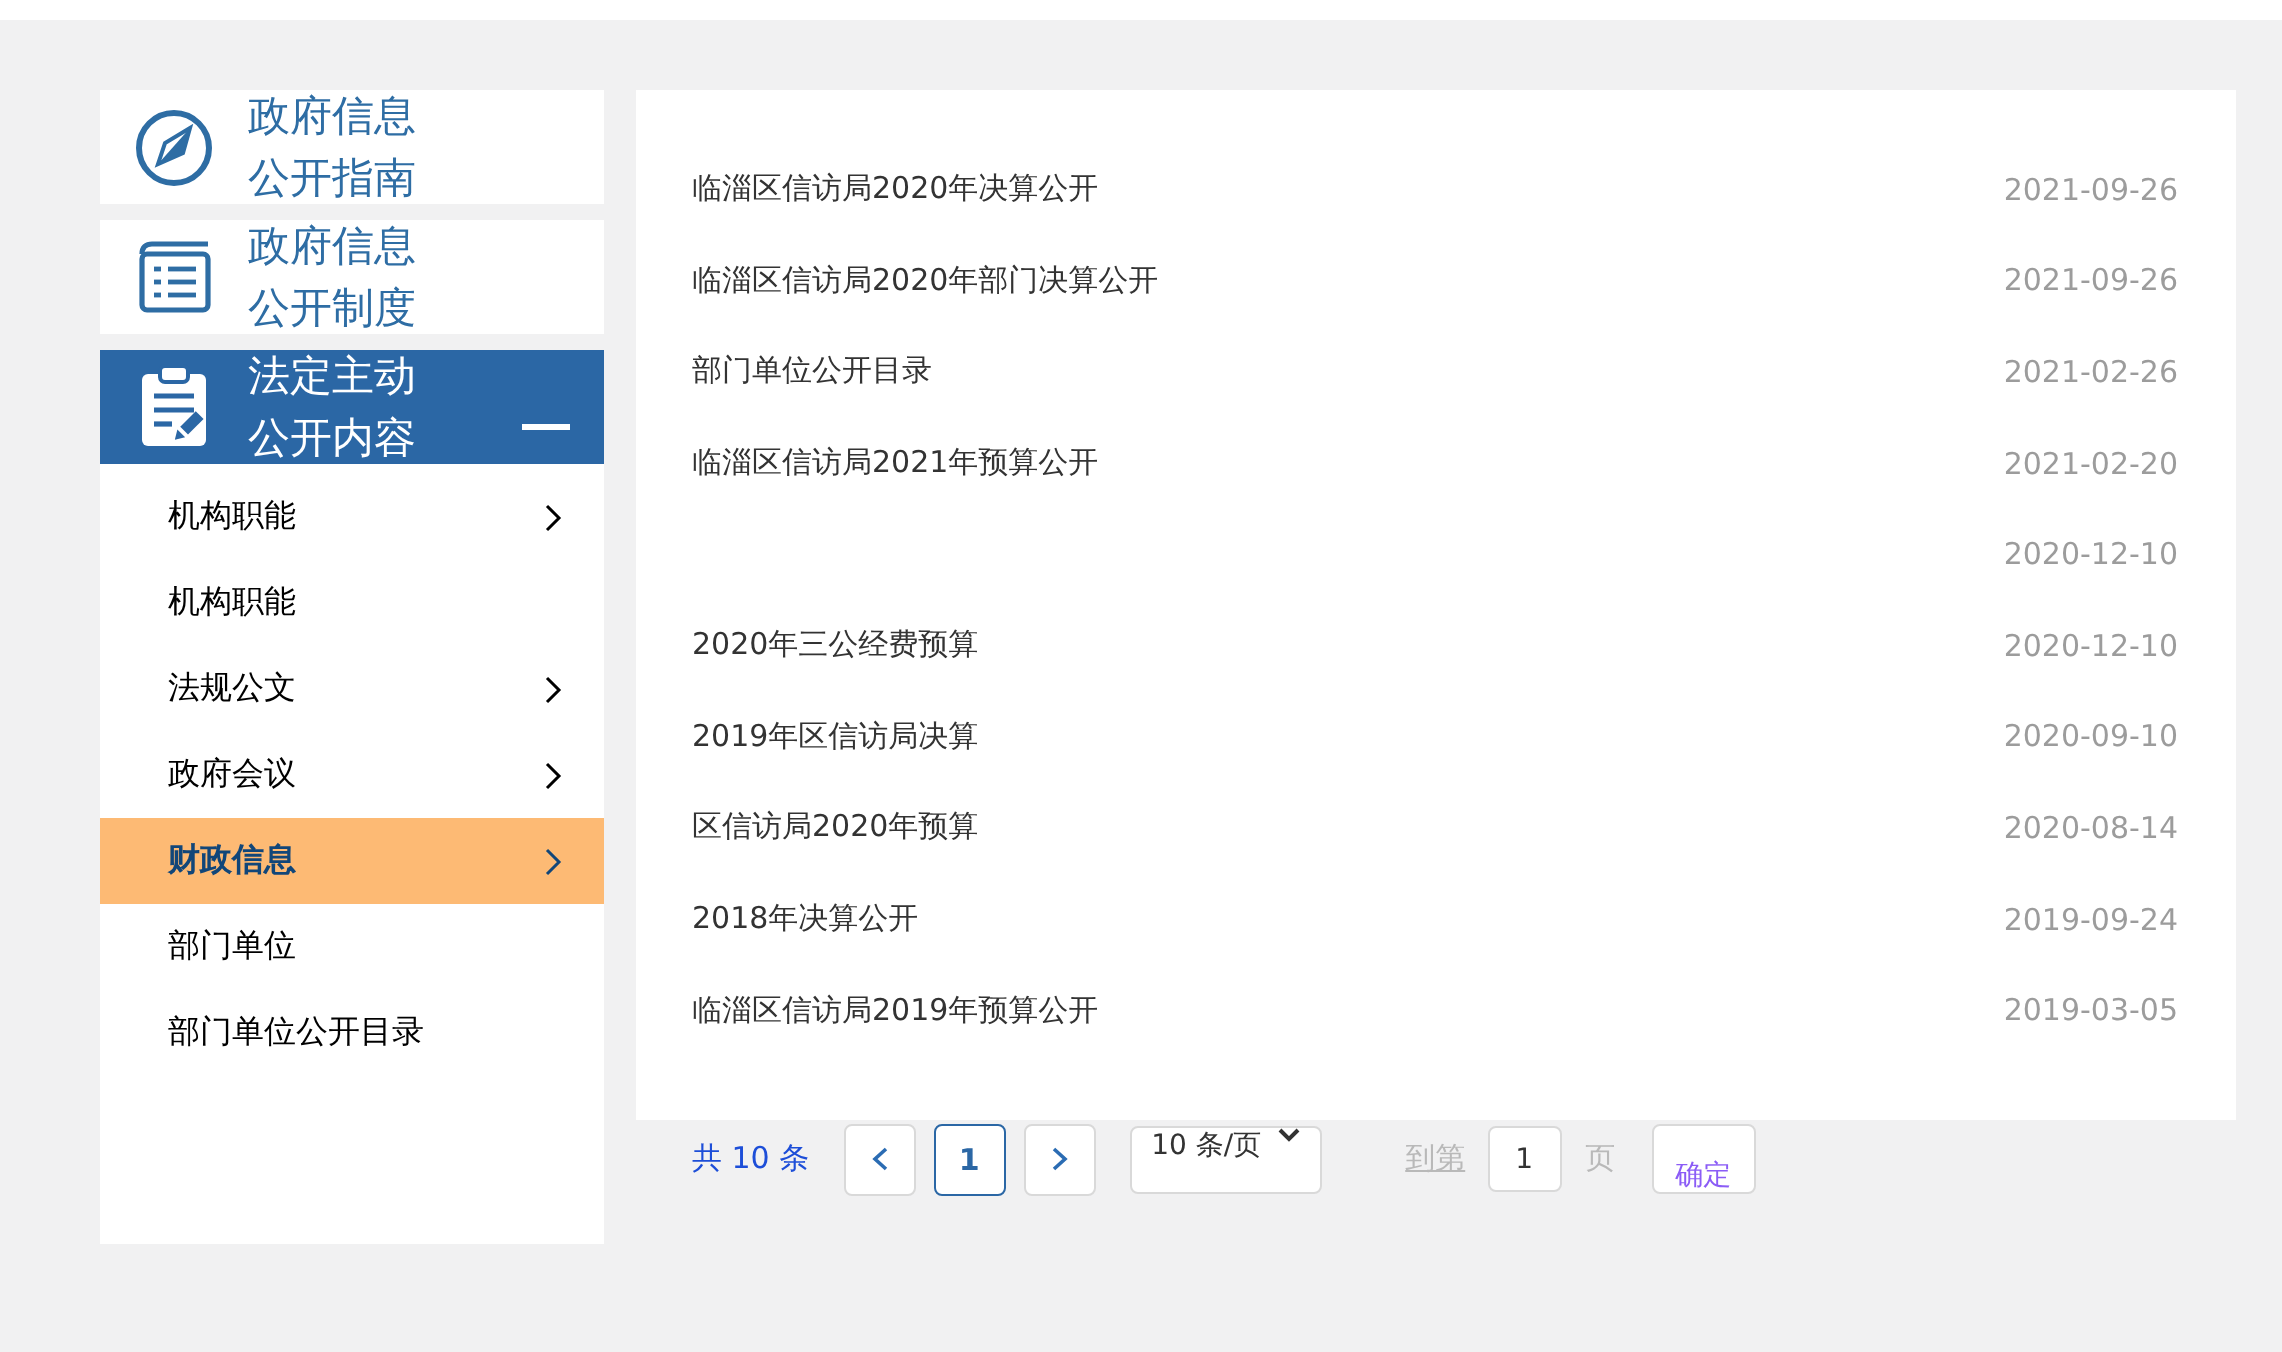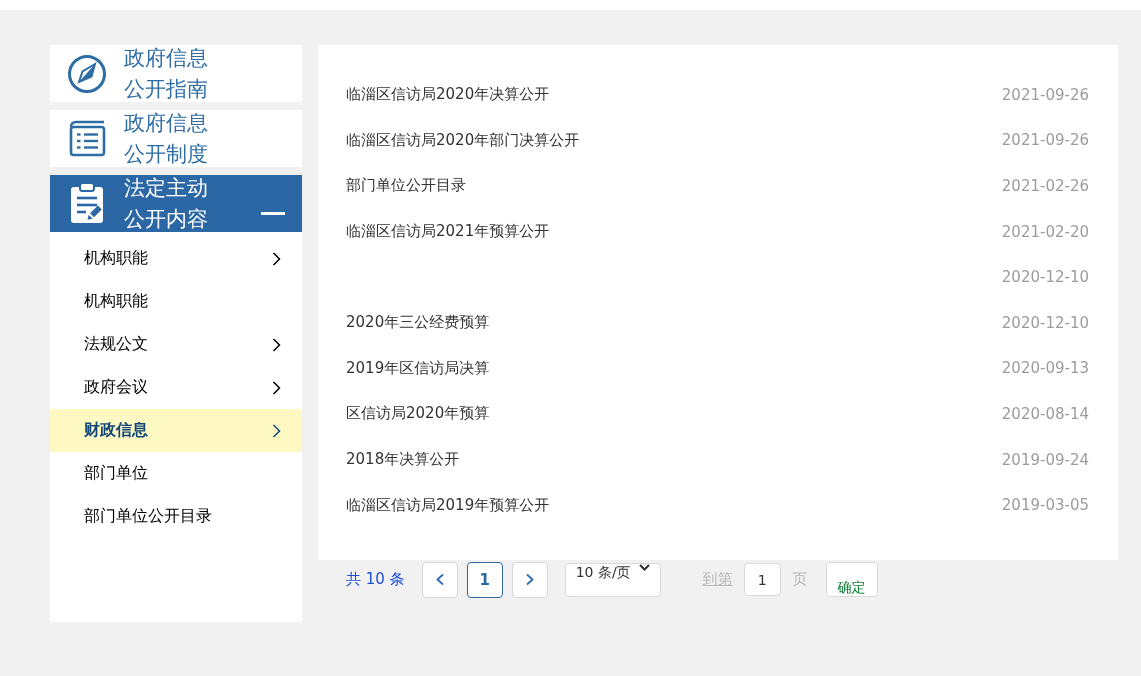--- a/index.html
+++ b/index.html
@@ -23,21 +23,21 @@
   .side-card.primary { background:#2b67a5; margin-bottom:0; }
   .side-card.primary .label { color:#fff; }
   .minus-bar { position:absolute; right:17px; top:37px; width:24px; height:3px; background:#fff; }
 
   .side-menu { background:#fff; padding-top:5px; min-height:390px; }
   .menu-item {
     height:43px; display:flex; align-items:center;
     padding:0 21px 0 34px; font-size:16px; color:#000000; cursor:pointer;
   }
   .menu-item .chev { margin-left:auto; display:flex; align-items:center; }
-  .menu-item.active { background:#fef9c3; color:#114679; font-weight:bold; }
+  .menu-item.active { background:#fdba74; color:#114679; font-weight:bold; }
 
   
   .panel { position:absolute; left:318px; top:45px; width:800px; height:515px; background:#fff; }
   .doc-list { padding-top:4px;margin-top:23px; }
   .doc-row { height:45.6px; display:flex; align-items:center; padding:0 29px 0 28px; }
   .doc-title { font-size:15px; color:#333; text-decoration:none; cursor:pointer; }
   .doc-date { margin-left:auto; font-size:15px; color:#9c9c9c; }
 
   
   .pager { position:absolute; left:28px; top:516px; display:flex; align-items:center; height:37px; }
@@ -55,21 +55,21 @@
   }
   .goto-label { margin-left:42px; font-size:15px; color:#b9b9b9;text-decoration:underline; }
   .goto-input {
     width:37px; height:33px; border:1px solid #d9d9d9; border-radius:4px;
     margin-left:11px; text-align:center; font-size:14px; color:#333;
     font-family:"DejaVu Sans","Liberation Sans",sans-serif;
   }
   .goto-unit { margin-left:12px; font-size:15px; color:#b9b9b9; }
   .confirm-btn {
     margin-left:18px; height:35px; padding:16px 11px; background:#fff;
-    border:1px solid #d9d9d9; border-radius:4px; font-size:14px; color:#15803d; cursor:pointer;
+    border:1px solid #d9d9d9; border-radius:4px; font-size:14px; color:#8b5cf6; cursor:pointer;
     font-family:"DejaVu Sans","Liberation Sans",sans-serif;
   }
 </style>
 </head>
 <body>
 
 <div class="bg-gray"></div>
 
 <div class="sidebar">
 
@@ -207,21 +207,21 @@
   </div>
       <div class="doc-row">
     <span class="doc-date">2020-12-10</span>
   </div>
       <div class="doc-row">
     <a class="doc-title">2020年三公经费预算</a>
     <span class="doc-date">2020-12-10</span>
   </div>
       <div class="doc-row">
     <a class="doc-title">2019年区信访局决算</a>
-    <span class="doc-date">2020-09-13</span>
+    <span class="doc-date">2020-09-10</span>
   </div>
       <div class="doc-row">
     <a class="doc-title">区信访局2020年预算</a>
     <span class="doc-date">2020-08-14</span>
   </div>
       <div class="doc-row">
     <a class="doc-title">2018年决算公开</a>
     <span class="doc-date">2019-09-24</span>
   </div>
       <div class="doc-row">

